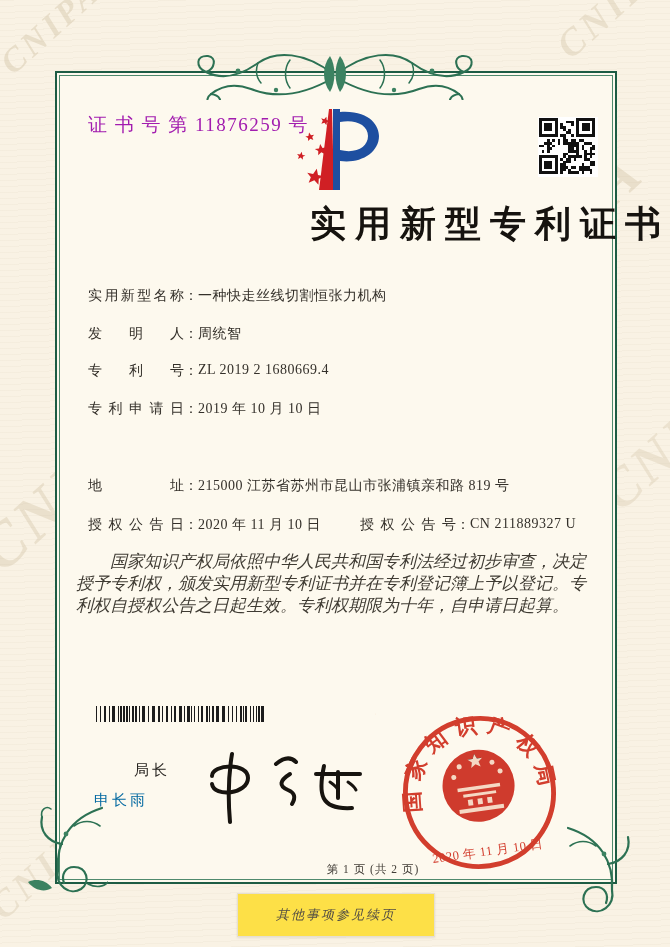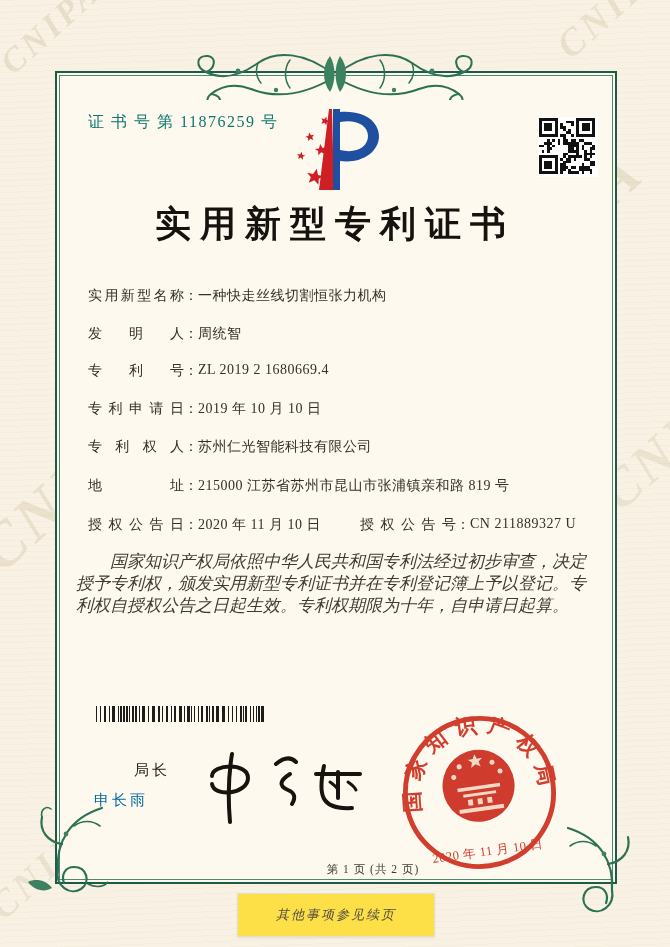--- a/index.html
+++ b/index.html
@@ -23,24 +23,24 @@
   .band{position:absolute;left:58px;top:690px;width:554px;height:188px;z-index:1;
     background:linear-gradient(180deg,rgba(231,237,225,0) 0,#e7ede1 40px);}
   .band::after{content:"";position:absolute;inset:0;
     background:repeating-linear-gradient(180deg,rgba(125,160,130,.20) 0 1px,transparent 1px 4px);
     opacity:.6;}
   
   .wm{position:absolute;z-index:1;color:#c9b897;opacity:.30;font-weight:bold;
     font-style:italic;letter-spacing:4px;transform:rotate(-42deg);
     font-family:"Liberation Serif",serif;white-space:nowrap;}
   
-  .certno{position:absolute;left:88px;top:112px;z-index:3;font-size:16px;letter-spacing:1.5px;color:#0f766e;}
+  .certno{position:absolute;left:88px;top:112px;z-index:3;font-size:19px;letter-spacing:1.5px;color:#a21caf;}
   .logo{position:absolute;left:288px;top:106px;width:92px;height:92px;z-index:3;}
   .qr{position:absolute;left:538px;top:117px;width:58px;height:58px;z-index:3;background:#fff;padding:1px;}
-  .title{position:absolute;left:0;top:200px;width:670px;z-index:3;text-align:center;
+  .title{position:absolute;left:0;top:200px;width:670px;z-index:3;text-align:right;
     font-size:36px;font-weight:bold;letter-spacing:9px;color:#16130f;}
   
   .frow{position:absolute;left:88px;width:520px;z-index:3;font-size:14px;color:#34302a;}
   .flabel{display:inline-block;width:96px;text-align:justify;text-align-last:justify;vertical-align:top;}
   .colon{display:inline-block;vertical-align:top;}
   .fvalue{display:inline-block;vertical-align:top;letter-spacing:.5px;}
   .fgroup2{position:absolute;left:272px;top:0;}
   
   .paras{position:absolute;left:76px;top:551px;width:520px;z-index:3;
     font-size:17px;line-height:22px;color:#3f3b33;font-style:italic;}
@@ -292,23 +292,20 @@
   </div>
   <div class="frow" style="top:325px">
     <span class="flabel">发明人</span><span class="colon">：</span><span class="fvalue">周统智</span>
   </div>
   <div class="frow" style="top:362px">
     <span class="flabel">专利号</span><span class="colon">：</span><span class="fvalue">ZL 2019 2 1680669.4</span>
   </div>
   <div class="frow" style="top:400px">
     <span class="flabel">专利申请日</span><span class="colon">：</span><span class="fvalue">2019 年 10 月 10 日</span>
   </div>
-  <div class="frow" style="top:438px">
-    <span class="flabel">专利权人</span><span class="colon">：</span><span class="fvalue">苏州仁光智能科技有限公司</span>
-  </div>
   <div class="frow" style="top:477px">
     <span class="flabel">地址</span><span class="colon">：</span><span class="fvalue">215000  江苏省苏州市昆山市张浦镇亲和路 819 号</span>
   </div>
   <div class="frow" style="top:516px;position:absolute;">
     <span class="flabel">授权公告日</span><span class="colon">：</span><span class="fvalue">2020 年 11 月 10 日</span>
     <span class="fgroup2">
       <span class="flabel">授权公告号</span><span class="colon">：</span><span class="fvalue">CN 211889327 U</span>
     </span>
   </div>
 

